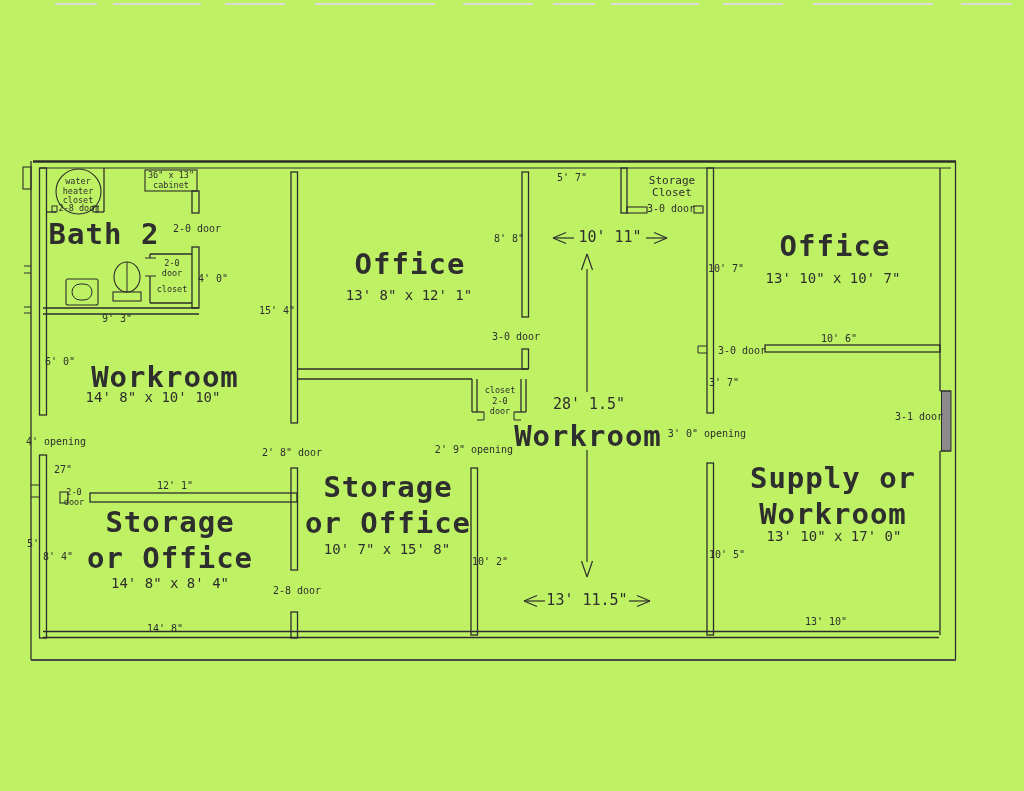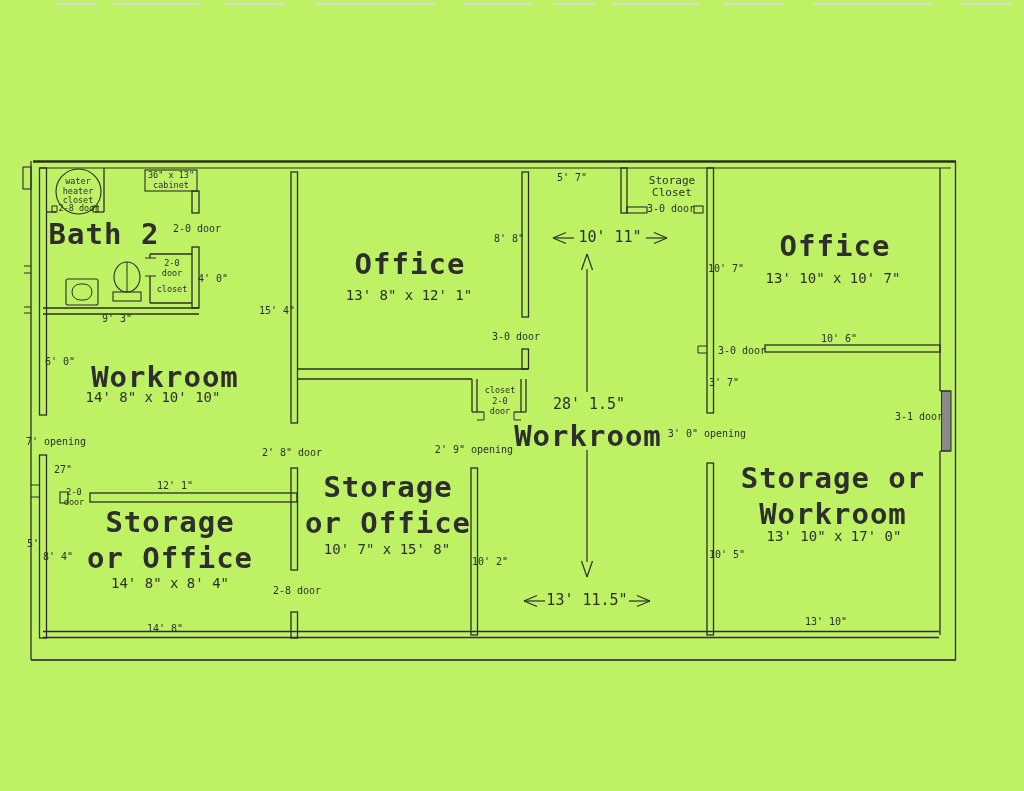--- a/index.html
+++ b/index.html
@@ -163,21 +163,21 @@
 door</div>
   <div class="lbl x" style="left:172px;top:290px">closet</div>
   <div class="lbl s" style="left:213px;top:279px">4' 0"</div>
   <div class="lbl s" style="left:117px;top:319px">9' 3"</div>
 
   <div class="lbl s" style="left:277px;top:311px">15' 4"</div>
   <div class="lbl s" style="left:60px;top:362px">6' 0"</div>
   <div class="lbl t" style="left:165px;top:377px">Workroom</div>
   <div class="lbl d" style="left:153px;top:397px">14' 8" x 10' 10"</div>
 
-  <div class="lbl s" style="left:56px;top:442px">7' opening</div>
+  <div class="lbl s" style="left:56px;top:442px">4' opening</div>
   <div class="lbl s" style="left:63px;top:470px">27"</div>
   <div class="lbl x" style="left:74px;top:498px">2-0
 door</div>
   <div class="lbl s" style="left:175px;top:486px">12' 1"</div>
   <div class="lbl s" style="left:292px;top:453px">2' 8" door</div>
   <div class="lbl s" style="left:33px;top:544px">5'</div>
   <div class="lbl s" style="left:58px;top:557px">8' 4"</div>
   <div class="lbl t" style="left:170px;top:540px">Storage
 or Office</div>
   <div class="lbl d" style="left:170px;top:583px">14' 8" x 8' 4"</div>
@@ -209,19 +209,19 @@
   <div class="lbl dm" style="left:587px;top:601px">13' 11.5"</div>
 
   <div class="lbl s" style="left:726px;top:269px">10' 7"</div>
   <div class="lbl t" style="left:835px;top:246px">Office</div>
   <div class="lbl d" style="left:833px;top:278px">13' 10" x 10' 7"</div>
   <div class="lbl s" style="left:839px;top:339px">10' 6"</div>
   <div class="lbl s" style="left:742px;top:351px">3-0 door</div>
   <div class="lbl s" style="left:724px;top:383px">3' 7"</div>
 
   <div class="lbl s" style="left:919px;top:417px">3-1 door</div>
-  <div class="lbl t" style="left:833px;top:496px">Storage or
+  <div class="lbl t" style="left:833px;top:496px">Supply or
 Workroom</div>
   <div class="lbl d" style="left:834px;top:536px">13' 10" x 17' 0"</div>
   <div class="lbl s" style="left:727px;top:555px">10' 5"</div>
   <div class="lbl s" style="left:826px;top:622px">13' 10"</div>
 
 </div>
 
 </body></html>

